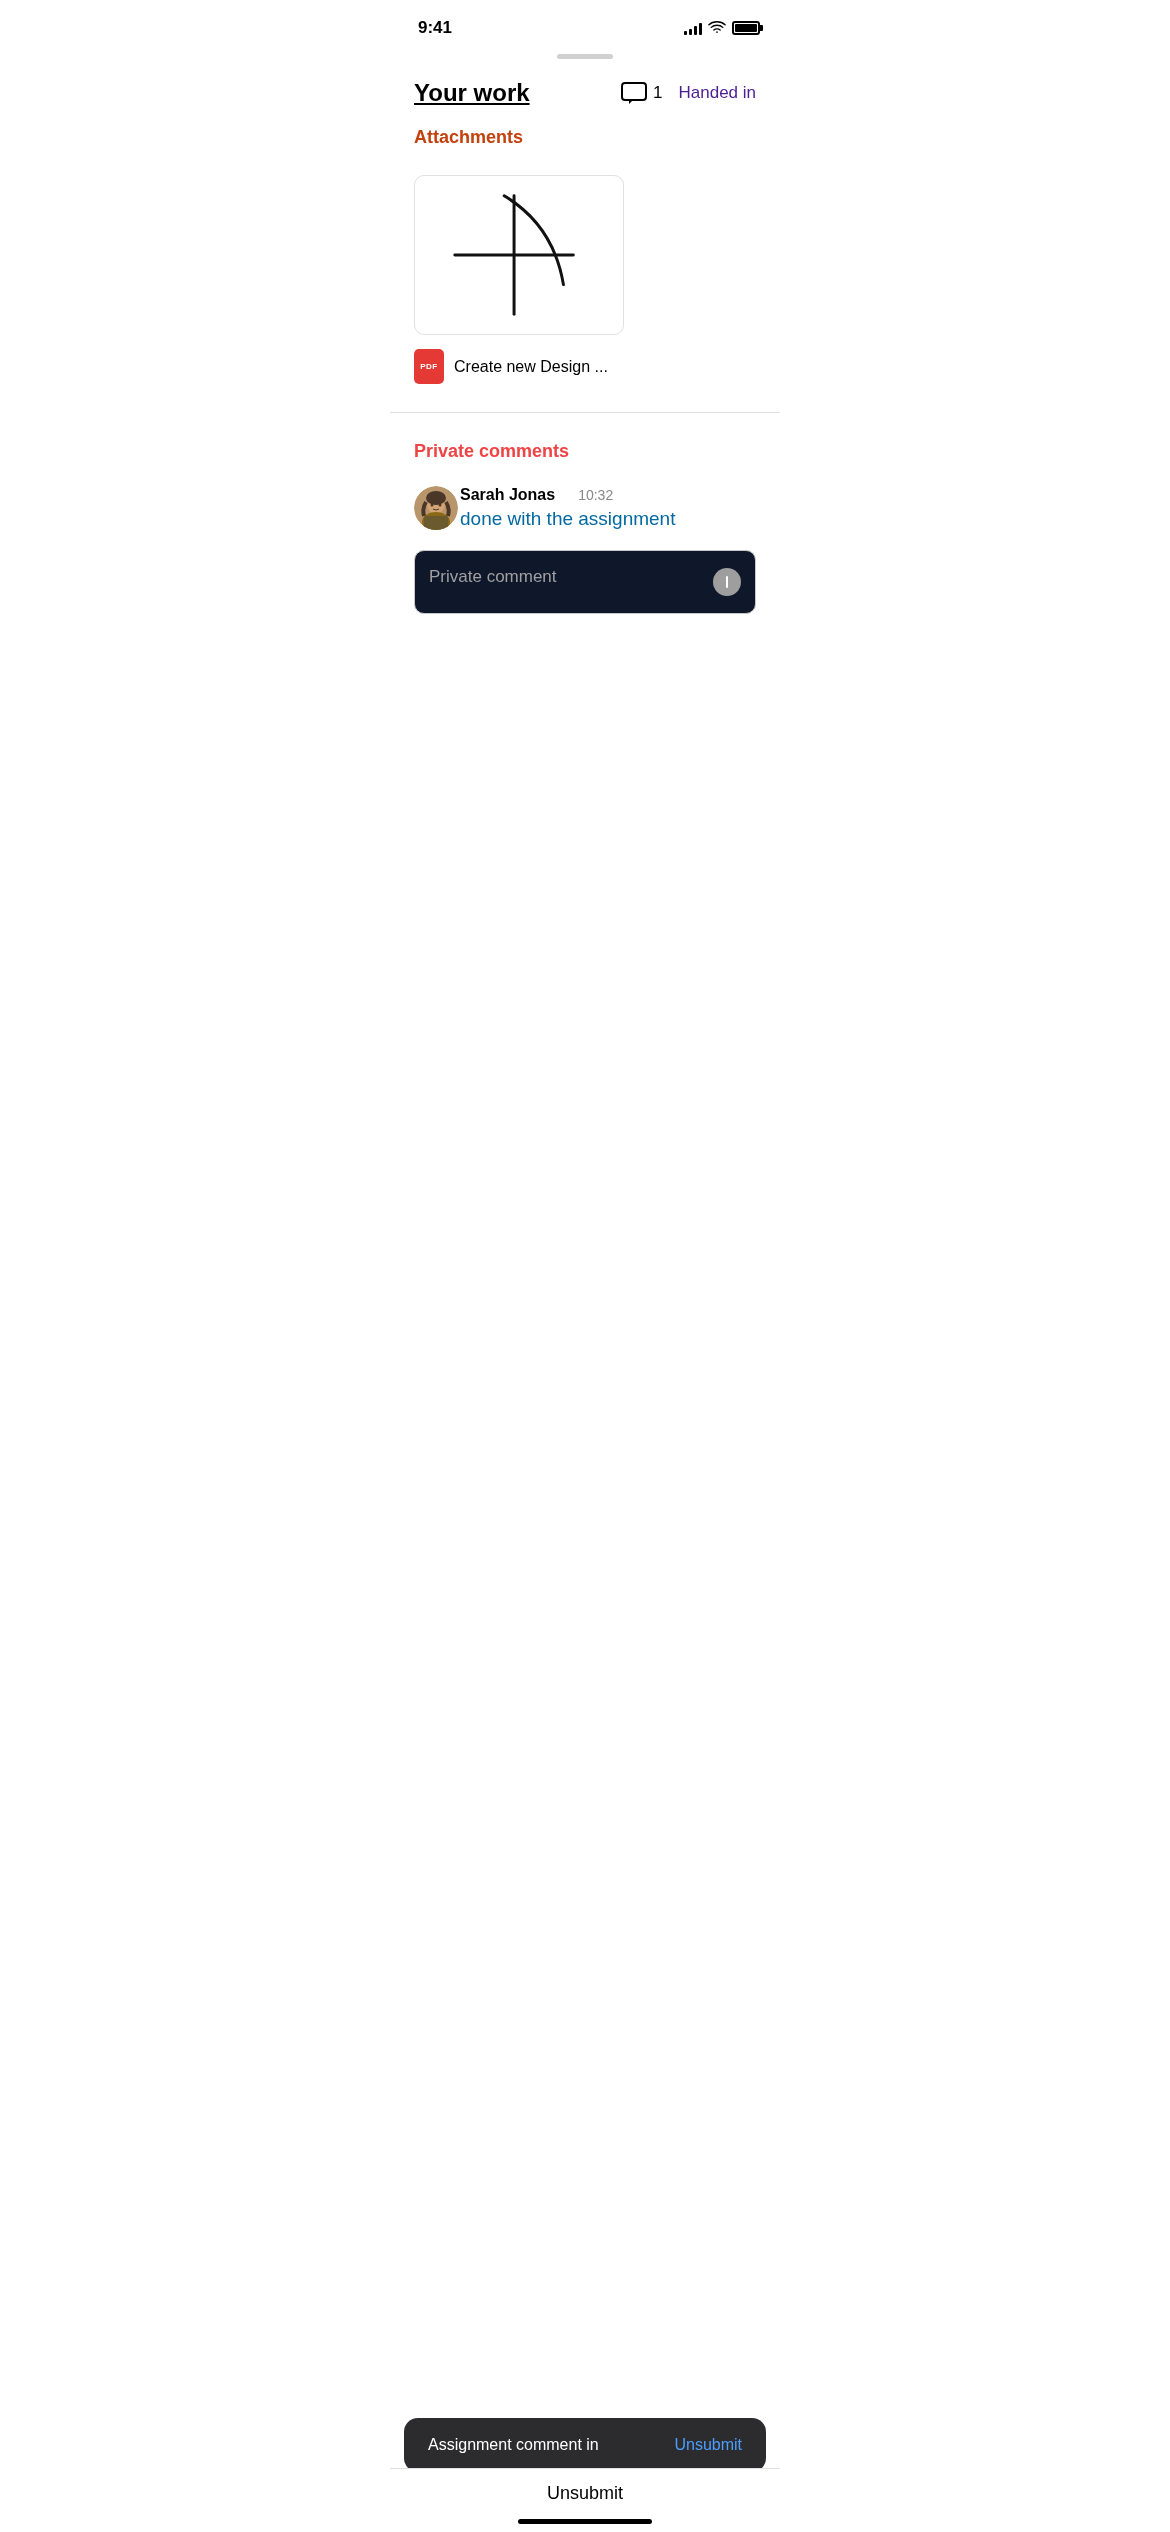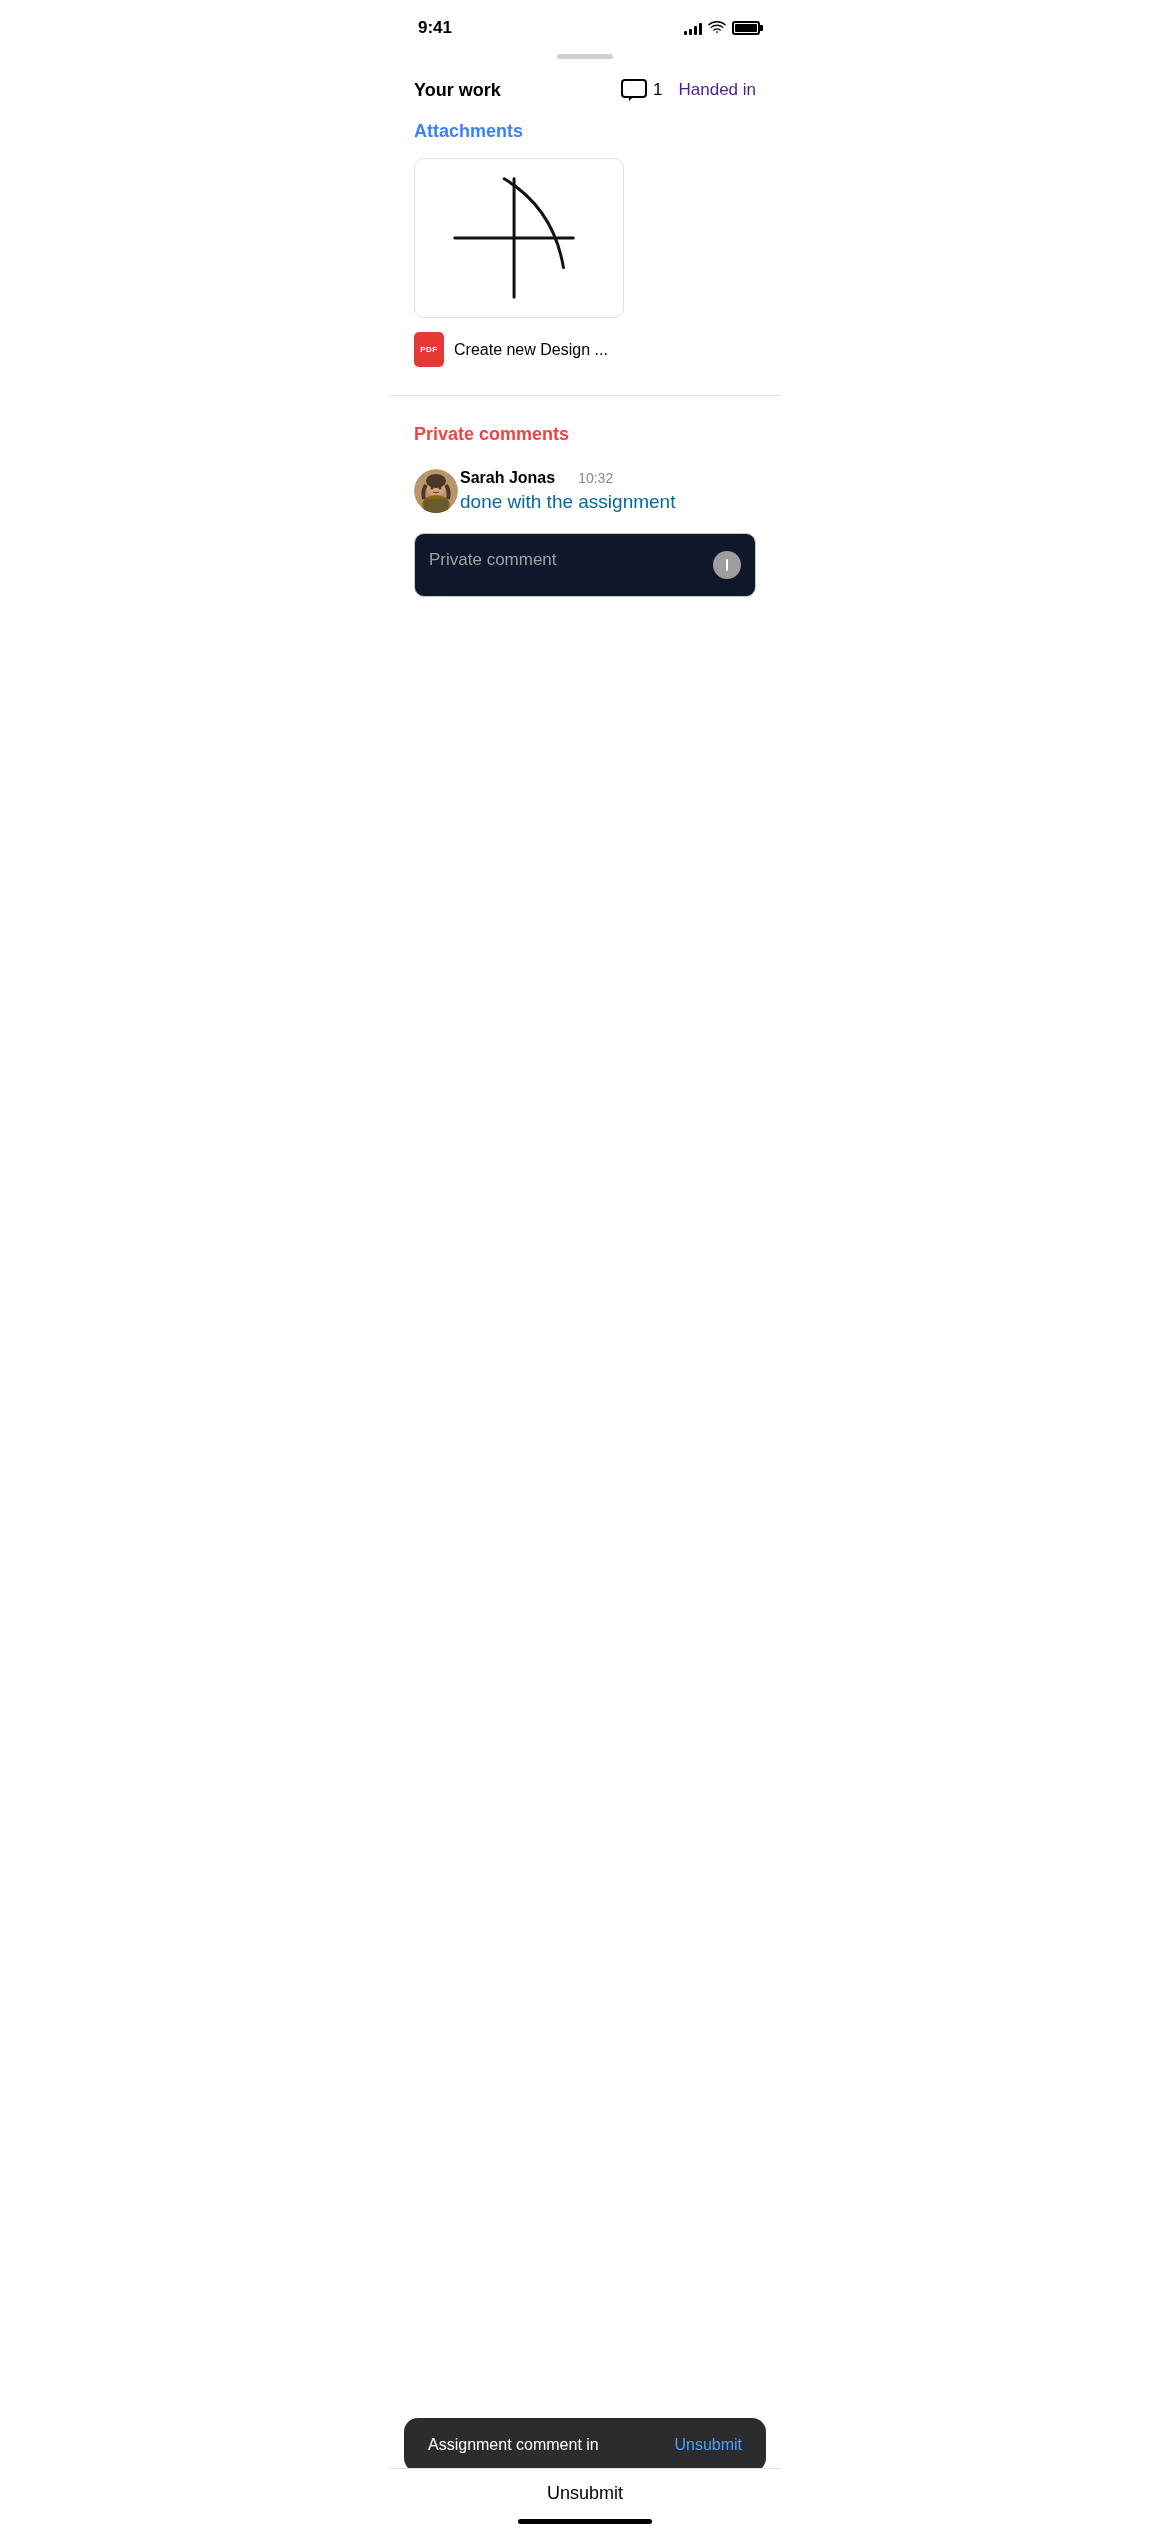--- a/index.html
+++ b/index.html
@@ -100,23 +100,24 @@
 
     
     .header {
       display: flex;
       align-items: center;
       justify-content: space-between;
       padding: 8px 24px 20px;
     }
 
     .header-title {
-      font-size: 18px;
+      font-size: 24px;
       font-weight: 700;
       color: #000;
+      text-decoration: underline;
     }
 
     .header-right {
       display: flex;
       align-items: center;
       gap: 16px;
     }
 
     .comment-badge {
       display: flex;
@@ -147,22 +148,22 @@
     }
 
     
     .section {
       padding: 0 24px;
     }
 
     .section-title {
       font-size: 18px;
       font-weight: 700;
-      color: #3b82f6;
-      margin-bottom: 16px;
+      color: #c2410c;
+      margin-bottom: 27px;
     }
 
     .attachment-thumbnail {
       width: 210px;
       height: 160px;
       border: 1px solid #e0e0e0;
       border-radius: 10px;
       overflow: hidden;
       background: #fff;
       margin-bottom: 14px;

